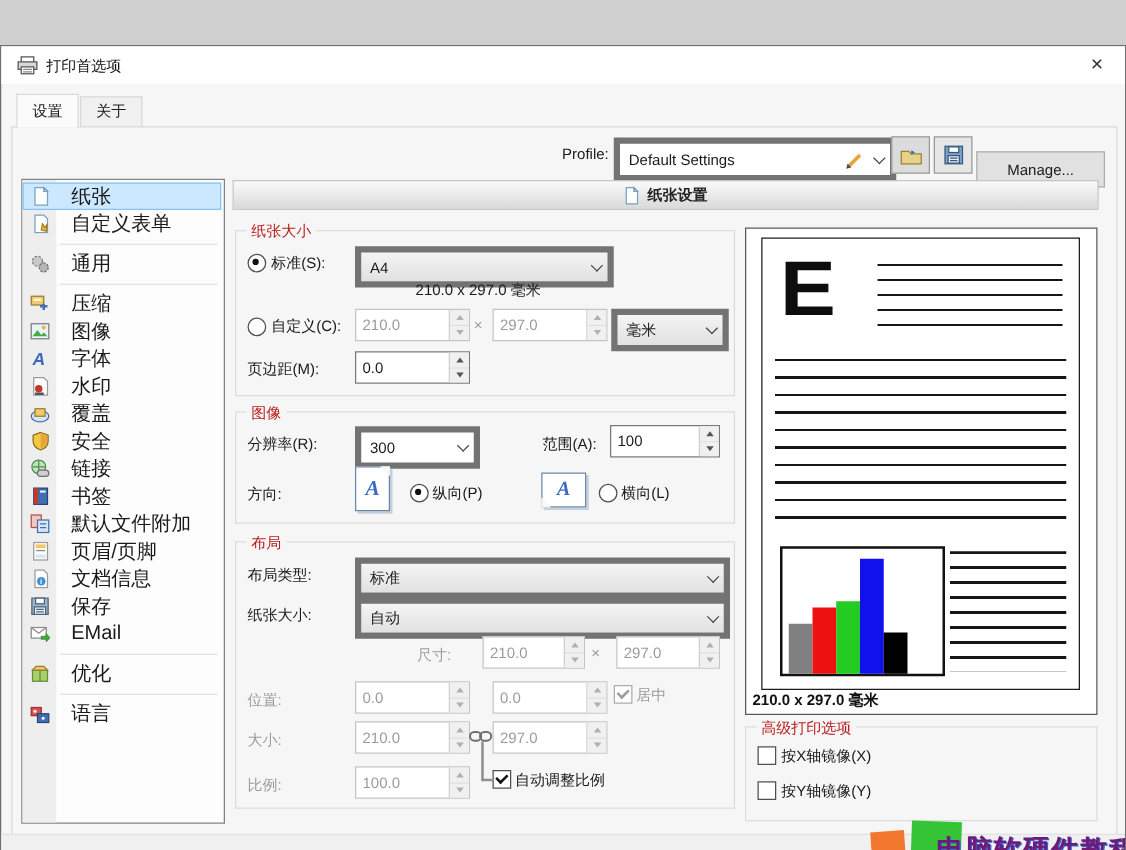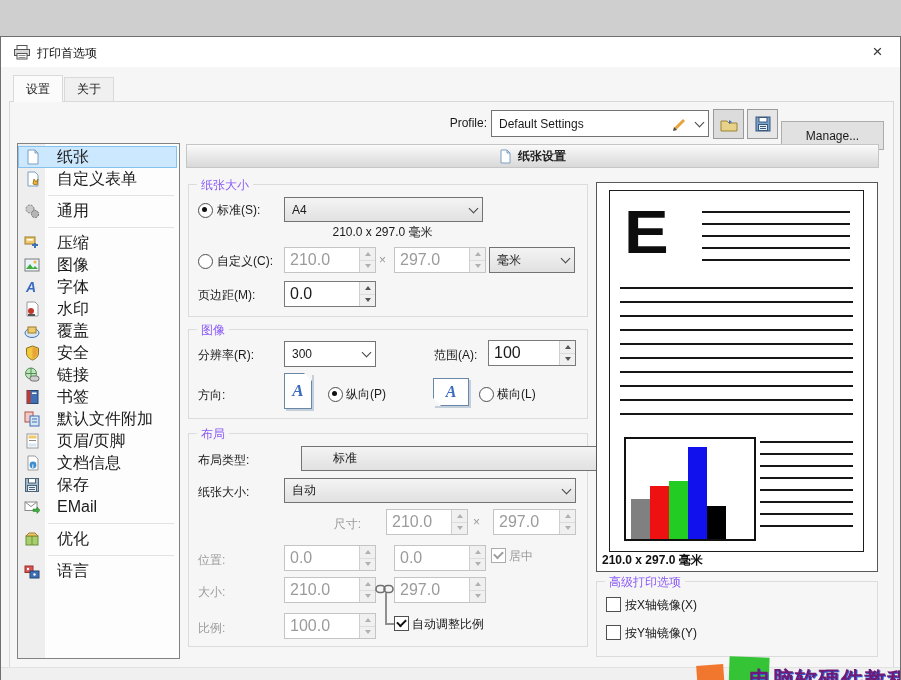--- a/index.html
+++ b/index.html
@@ -13,44 +13,44 @@
   .tabstrip{position:absolute;left:0;top:38px;width:100%;height:26px;}
   .tab{position:absolute;top:2px;height:23px;background:#f0f0f0;border:1px solid #d9d9d9;display:flex;align-items:center;justify-content:center;padding:0 12px;font-size:12px;}
   .tab.active{top:0;height:26px;background:#fbfbfb;border-bottom:none;z-index:3;}
   .tabpage{position:absolute;left:8px;top:64px;width:883px;height:566px;background:#f6f6f6;border:1px solid #d9d9d9;}
   
   .lbl{position:absolute;font-size:12px;color:#1a1a1a;white-space:nowrap;}
   .lbl.dis{color:#9b9b9b;}
   .btn{position:absolute;background:#e1e1e1;border:1px solid #adadad;display:flex;align-items:center;justify-content:center;font-size:12px;cursor:pointer;}
   .btn.default{border:2px solid #0078d7;}
   .iconbtn{position:absolute;width:29px;height:28px;background:#e6e6e6;border:1px solid #9a9a9a;display:flex;align-items:center;justify-content:center;cursor:pointer;}
-  .combo{position:absolute;display:flex;align-items:stretch;border:1px solid #737373;background:linear-gradient(#f4f4f4,#e1e1e1);cursor:pointer;}
+  .combo{position:absolute;display:flex;align-items:stretch;border:5px solid #737373;background:linear-gradient(#f4f4f4,#e1e1e1);cursor:pointer;}
   .combo.white{background:#ffffff;}
   .combo .cv{flex:1;display:flex;align-items:center;padding:0 7px;font-size:12px;white-space:nowrap;overflow:hidden;}
   .combo .carr{width:18px;display:flex;align-items:center;justify-content:center;}
   .combo .carr::after{content:"";width:6px;height:6px;border-right:1.5px solid #444;border-bottom:1.5px solid #444;transform:rotate(45deg);margin-top:-3px;}
   .spin{position:absolute;display:flex;align-items:stretch;background:#fff;border:1px solid #7a7a7a;height:24px;}
-  .spin .sv{flex:1;display:flex;align-items:center;padding:0 5px;font-size:16px;}
+  .spin .sv{flex:1;display:flex;align-items:center;padding:0 5px;font-size:12px;}
   .spin .sb{width:15px;display:flex;flex-direction:column;border-left:1px solid #cfcfcf;}
   .spin .sb i{flex:1;display:flex;align-items:center;justify-content:center;background:#f0f0f0;border-bottom:1px solid #dcdcdc;}
   .spin .sb i:last-child{border-bottom:none;}
   .spin .sb .up::after{content:"";width:0;height:0;border-left:3px solid transparent;border-right:3px solid transparent;border-bottom:4px solid #555;}
   .spin .sb .dn::after{content:"";width:0;height:0;border-left:3px solid transparent;border-right:3px solid transparent;border-top:4px solid #555;}
   .spin.dis{border-color:#c4c4c4;}
   .spin.dis .sv{color:#9b9b9b;}
   .spin.dis .sb .up::after{border-bottom-color:#b0b0b0;}
   .spin.dis .sb .dn::after{border-top-color:#b0b0b0;}
   .radio{position:absolute;width:13px;height:13px;border:1px solid #4f4f4f;border-radius:50%;background:#fff;}
   .radio.sel::after{content:"";position:absolute;left:3px;top:3px;width:5px;height:5px;border-radius:50%;background:#111;}
   .check{position:absolute;width:13px;height:13px;border:1px solid #4f4f4f;background:#fff;}
   .check.checked::after{content:"";position:absolute;left:2px;top:2px;width:7px;height:4px;border-left:2px solid #111;border-bottom:2px solid #111;transform:rotate(-45deg);}
   .check.dis{border-color:#ababab;}
   .check.dis.checked::after{border-color:#9d9d9d;}
   .group{position:absolute;border:1px solid #dcdcdc;}
-  .gtitle{position:absolute;top:-8px;left:8px;background:#f6f6f6;padding:0 4px;font-size:12px;color:#8b5cf6;}
+  .gtitle{position:absolute;top:-8px;left:8px;background:#f6f6f6;padding:0 4px;font-size:12px;color:#b91c1c;}
   
   .sidebar{position:absolute;left:16px;top:106px;width:161px;height:514px;background:#fdfdfd;border:1px solid #828282;}
   .sidebar .strip{position:absolute;left:0;top:0;bottom:0;width:27px;background:#eeeeee;}
   .sb-item{position:absolute;left:1px;width:157px;height:22px;display:flex;align-items:center;cursor:pointer;}
   .sb-item .ico{width:26px;display:flex;justify-content:center;}
   .sb-item .sl{margin-left:12px;font-size:16px;white-space:nowrap;}
   .sb-item.selected{background:#cce8ff;border:1px solid #84c3f0;left:0;width:157px;height:20px;}
   .sb-sep{position:absolute;left:30px;width:126px;height:1px;background:#e2e2e2;}
   
   .panel-header{position:absolute;left:185px;top:107px;width:691px;height:22px;background:linear-gradient(#fafafa,#d9d9d9);border:1px solid #c6c6c6;display:flex;align-items:center;justify-content:center;gap:6px;font-weight:bold;font-size:12px;color:#222;}
@@ -396,21 +396,21 @@
     <span>A</span>
     <span class="fold-bl"></span>
   </div>
   <span class="radio" style="left:478px;top:350px;"></span>
   <span class="lbl" style="left:496px;top:349px;">横向(L)</span>
 
   <div class="group" style="left:187px;top:396px;width:398px;height:212px;text-decoration:underline;">
     <span class="gtitle">布局</span>
   </div>
   <span class="lbl" style="left:197px;top:415px;">布局类型:</span>
-  <div class="combo" style="left:300px;top:409px;width:290px;height:23px;padding-left:24px;">
+  <div class="combo" style="left:283px;top:409px;width:290px;height:23px;">
     <span class="cv">标准</span>
     <span class="carr"></span>
   </div>
   <span class="lbl" style="left:197px;top:447px;">纸张大小:</span>
   <div class="combo" style="left:283px;top:441px;width:290px;height:23px;">
     <span class="cv">自动</span>
     <span class="carr"></span>
   </div>
   <span class="lbl dis" style="left:300px;top:479px;width:60px;text-align:right;">尺寸:</span>
   <div class="spin dis" style="left:385px;top:472px;width:80px;">

